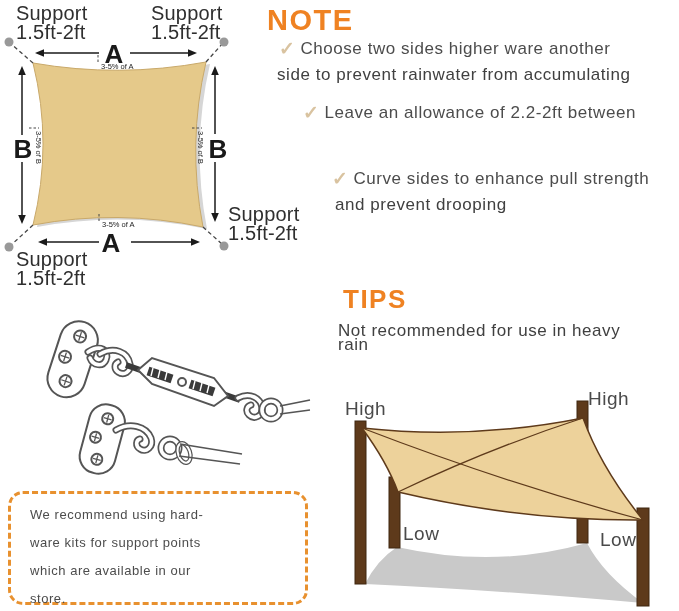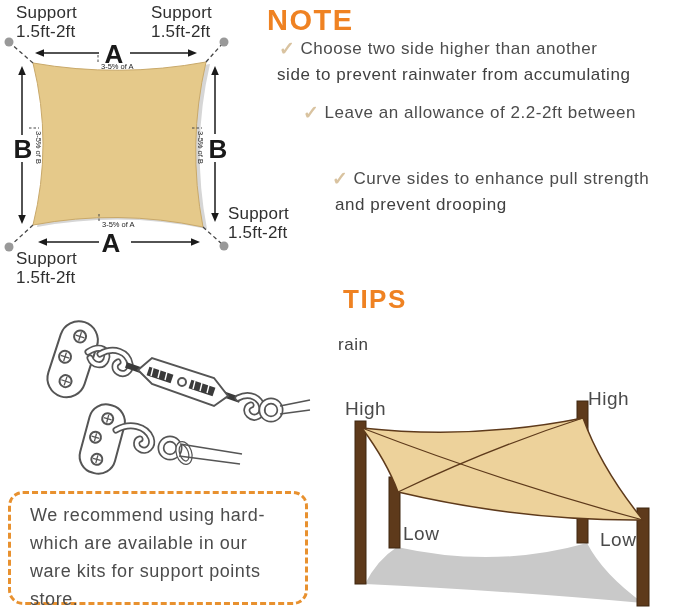--- a/index.html
+++ b/index.html
@@ -2,21 +2,21 @@
 <html><head>
 <meta charset="utf-8">
 <style>
   html,body{margin:0;padding:0;background:#fff;}
   .canvas{
     position:relative;width:679px;height:611px;background:#ffffff;
     font-family:"Liberation Sans", sans-serif;overflow:hidden;
   }
   svg{position:absolute;overflow:visible;}
   .support-label{
-    position:absolute;font-size:17px;line-height:18.5px;color:#2f2f2f;
+    position:absolute;font-size:20px;line-height:18.5px;color:#2f2f2f;
     letter-spacing:0.2px;white-space:nowrap;
   }
   .sec-heading{
     position:absolute;font-weight:bold;color:#EF8222;letter-spacing:1.5px;
     white-space:nowrap;
     text-align:right;
   }
   .note-heading{left:267px;top:4px;font-size:29px;}
   .tips-heading{left:343px;top:284px;font-size:26px;}
   .note-row{
@@ -29,21 +29,21 @@
   }
   .plain-line{
     position:absolute;font-size:17px;color:#404040;letter-spacing:0.55px;
     white-space:nowrap;
   }
   .rec-box{
     position:absolute;left:8px;top:491px;width:294px;height:108px;
     border:3px dashed #E8912F;border-radius:15px;
   }
   .rec-line{
-    margin-left:19px;font-size:18px;line-height:28px;color:#4C4C4C;
+    margin-left:19px;font-size:13px;line-height:28px;color:#4C4C4C;
     letter-spacing:0.55px;white-space:nowrap;
   }
   .rec-line:first-child{margin-top:7px;}
   .dim-letter{font-family:"Liberation Sans",sans-serif;font-weight:bold;font-size:26px;fill:#1a1a1a;}
   .dim-small{font-family:"Liberation Sans",sans-serif;font-size:7.5px;fill:#222;}
   .il-label{font-family:"Liberation Sans",sans-serif;font-size:19px;fill:#4a4a4a;letter-spacing:0.5px;}
   .tube-out{fill:none;stroke:#555;stroke-width:7;stroke-linecap:round;}
   .tube-in{fill:none;stroke:#fff;stroke-width:3.6;stroke-linecap:round;}
   .hw-line{fill:#fff;stroke:#555;stroke-width:2;}
 </style>
@@ -126,36 +126,37 @@
   </div>
   <div class="support-label" style="left:16px;top:250px;">
     <div>Support</div>
     <div>1.5ft-2ft</div>
   </div>
 
   <div class="sec-heading note-heading">NOTE</div>
 
   <div class="note-row" style="left:279px;top:39px;">
     <span class="check">✓</span>
-    <span>Choose two side higher than another</span>
+    <span>Choose two sides higher ware another</span>
   </div>
   <div class="plain-line" style="left:277px;top:65px;">side to prevent rainwater from accumulating</div>
 
   <div class="note-row" style="left:303px;top:103px;">
     <span class="check">✓</span>
     <span>Leave an allowance of 2.2-2ft between</span>
   </div>
 
   <div class="note-row" style="left:332px;top:169px;">
     <span class="check">✓</span>
     <span>Curve sides to enhance pull strength</span>
   </div>
   <div class="plain-line" style="left:335px;top:195px;">and prevent drooping</div>
 
   <div class="sec-heading tips-heading">TIPS</div>
+  <div class="plain-line" style="left:338px;top:321px;">Not recommended for use in heavy</div>
   <div class="plain-line" style="left:338px;top:335px;">rain</div>
 
   <svg style="left:335px;top:388px;" width="344" height="223" viewBox="0 0 344 223">
 
     <path d="M30,196 Q42,172 62,159 Q160,181 252,155 Q268,186 308,215 Q160,202 30,196 Z" fill="#C9C9C9"></path>
 
     <g stroke="#3f2710" stroke-width="1">
       <rect x="20" y="33" width="11" height="163" fill="#5E3A1B"></rect>
       <rect x="54" y="89" width="11" height="71" fill="#5E3A1B"></rect>
       <rect x="242" y="13" width="11" height="142" fill="#5E3A1B"></rect>
@@ -234,18 +235,18 @@
         <ellipse cx="154" cy="145" rx="6" ry="10" transform="rotate(-18 154 145)" fill="none" stroke="#555" stroke-width="4.5"></ellipse>
         <ellipse cx="154" cy="145" rx="6" ry="10" transform="rotate(-18 154 145)" fill="none" stroke="#fff" stroke-width="2"></ellipse>
         <line x1="150" y1="136" x2="212" y2="146" stroke="#555" stroke-width="1.6"></line>
         <line x1="149" y1="148" x2="210" y2="156" stroke="#555" stroke-width="1.6"></line>
       </g>
     </g>
   </svg>
 
   <div class="rec-box">
     <div class="rec-line">We recommend using hard-</div>
+    <div class="rec-line">ware kits for support points</div>
     <div class="rec-line">which are available in our</div>
-    <div class="rec-line">ware kits for support points</div>
     <div class="rec-line">store.</div>
   </div>
 
 </div>
 
 </body></html>

